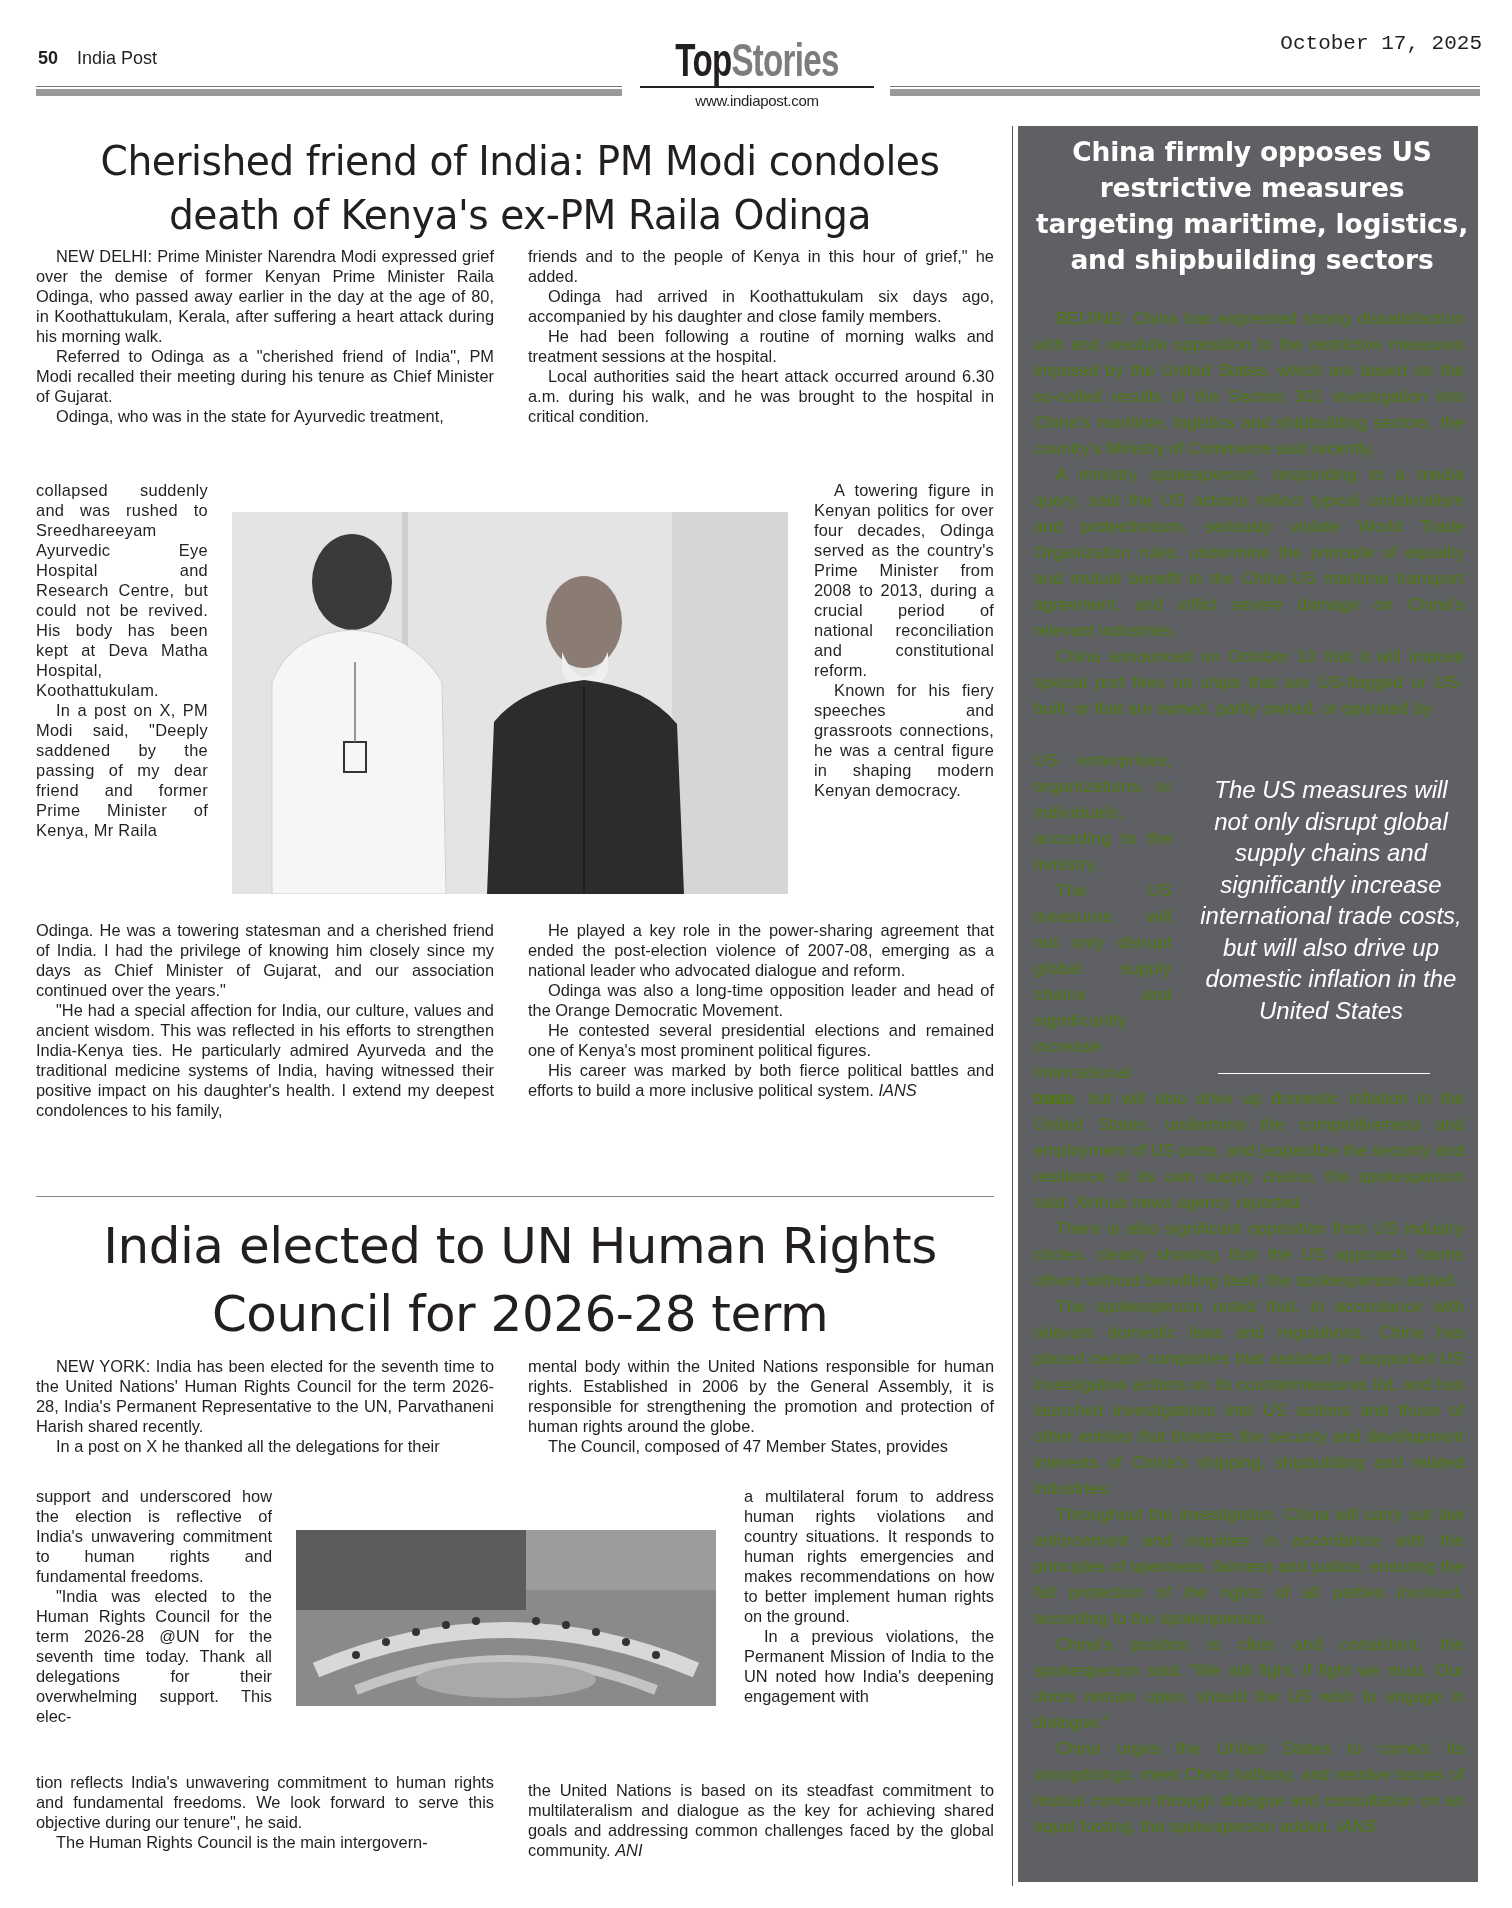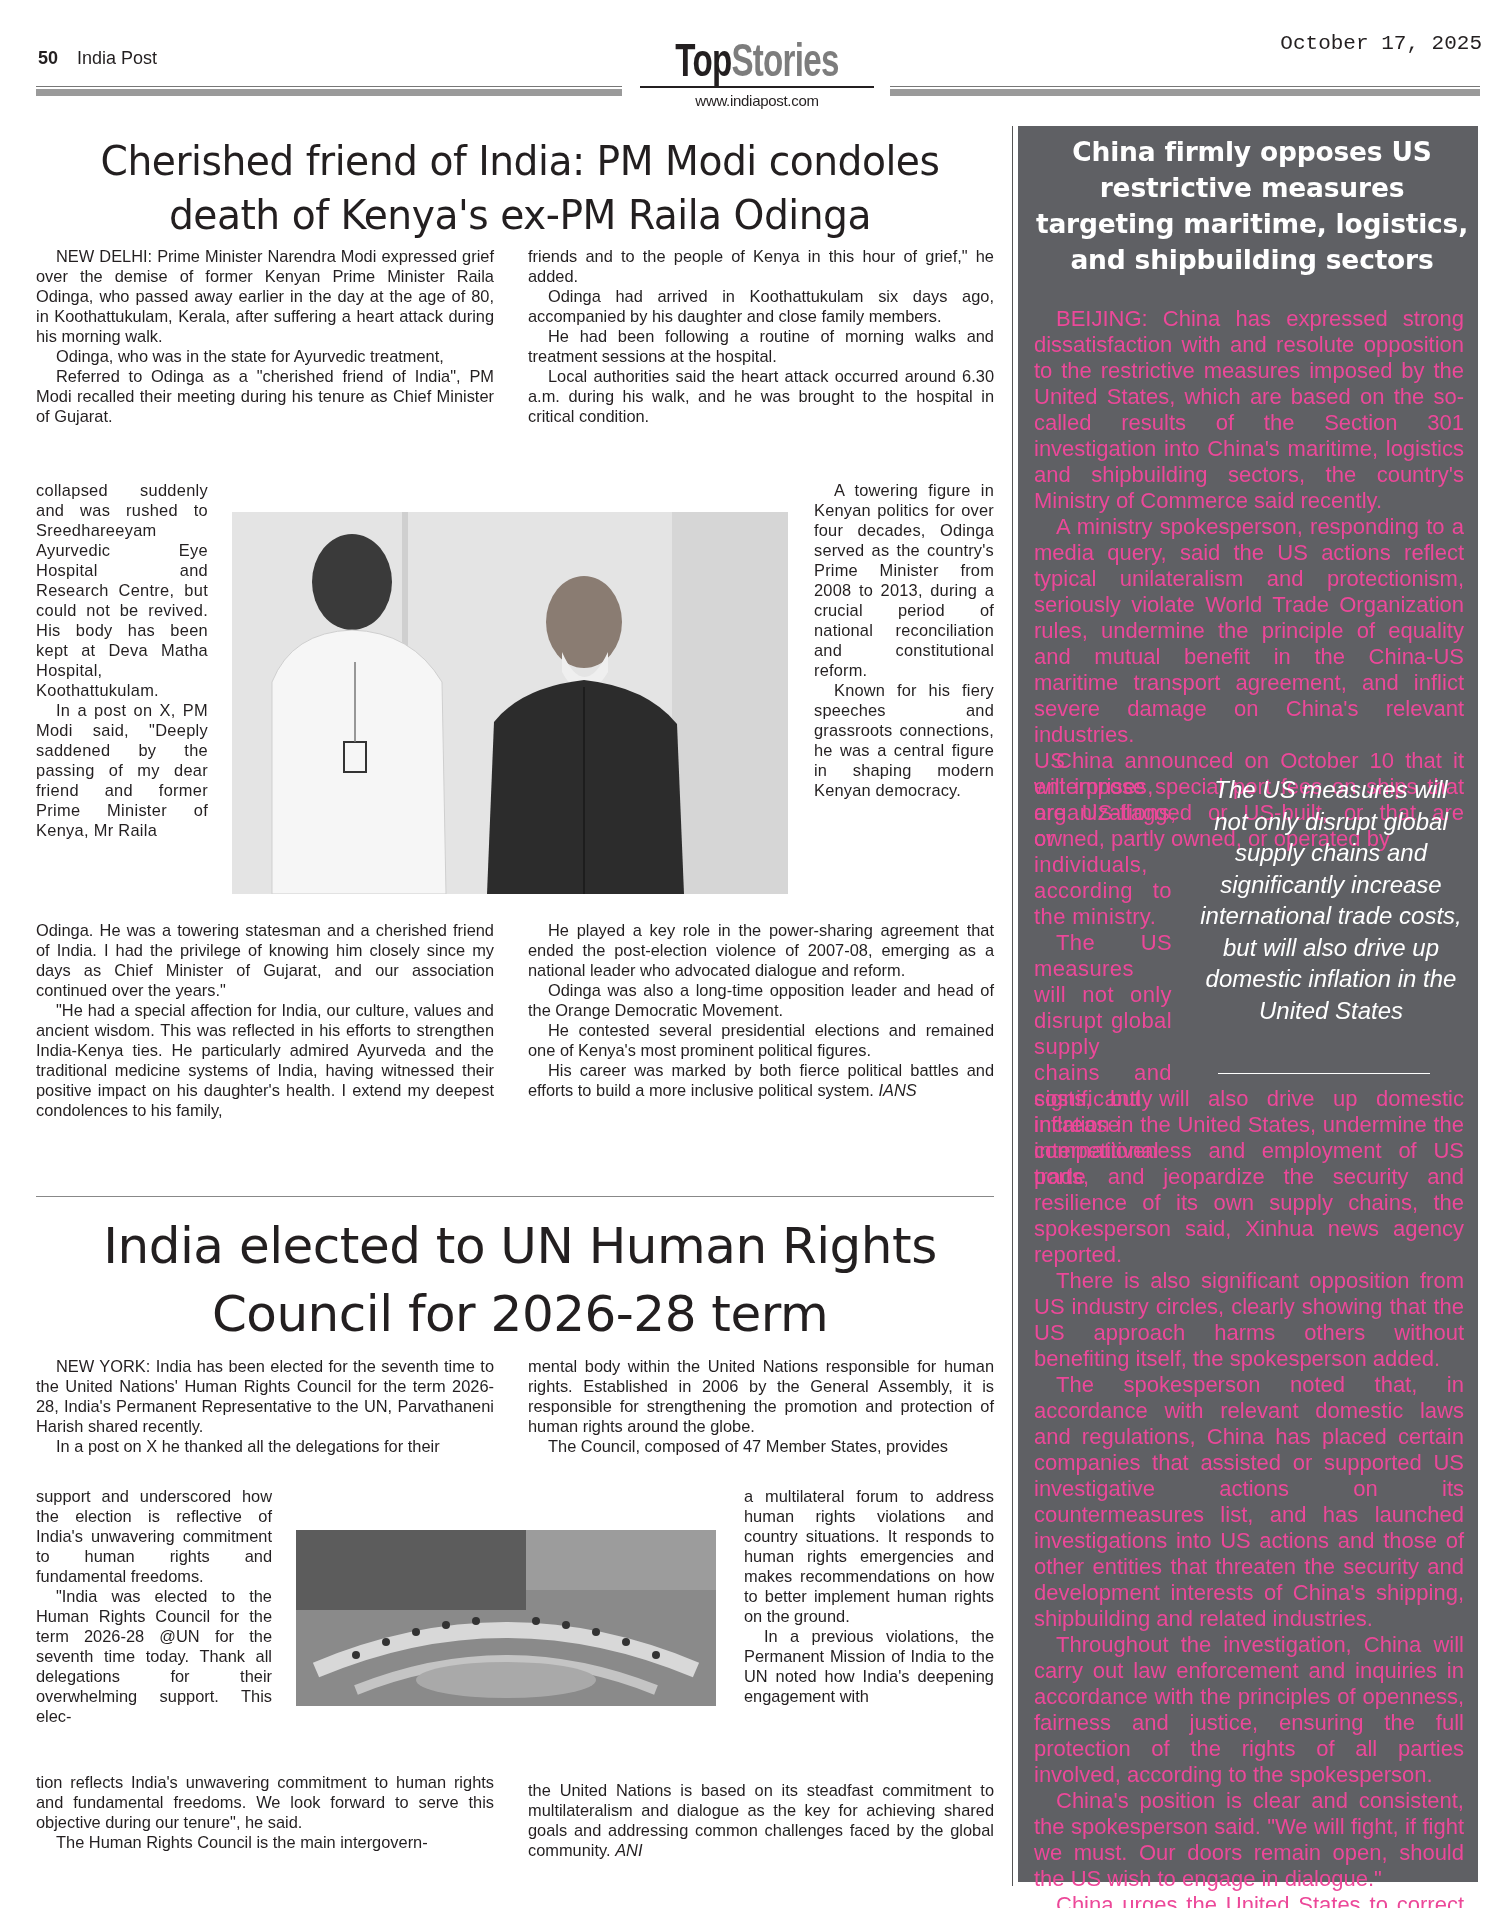--- a/index.html
+++ b/index.html
@@ -37,21 +37,21 @@
   .sep-line { left: 36px; top: 1196px; width: 958px; height: 1px; background: #888; }
 
   
   .photo { background: #cfcfcf; overflow: hidden; }
   .photo1 { left: 232px; top: 512px; width: 556px; height: 382px; background: linear-gradient(180deg, #e8e8e8 0%, #dcdcdc 60%, #bdbdbd 100%); }
   .photo2 { left: 296px; top: 1530px; width: 420px; height: 176px; background: linear-gradient(180deg, #6a6a6a 0%, #8f8f8f 35%, #bdbdbd 65%, #9a9a9a 100%); }
 
   
   .sidebar { left: 1018px; top: 126px; width: 460px; height: 1756px; background: #5f6064; color: #ffffff; }
   .side-headline { left: 1034px; top: 134px; width: 436px; font-family: "DejaVu Sans", sans-serif; font-weight: bold; font-size: 26.5px; line-height: 36px; color: #fff; letter-spacing: -0.2px; }
-  .side-body { font-family: "Liberation Sans", sans-serif; font-size: 22px; line-height: 26px; text-align: justify; color: #ec4899; }
+  .side-body { font-family: "Liberation Sans", sans-serif; font-size: 17px; line-height: 26px; text-align: justify; color: #4d7c0f; }
   .side-body p { text-indent: 22px; }
   .side-body p.noind { text-indent: 0; }
   .pull-quote { left: 1196px; top: 774px; width: 270px; font-family: "Liberation Sans", sans-serif; font-style: italic; font-size: 24px; line-height: 31.5px; text-align: center; color: #ffffff; }
   .pull-rule { left: 1218px; top: 1073px; width: 212px; height: 1px; background: #ffffff; }
 </style>
 </head>
 <body>
 
 <div class="abs page-num">50</div>
 <div class="abs pub-name">India Post</div>
@@ -61,22 +61,22 @@
 <div class="abs pub-date">October 17, 2025</div>
 <div class="abs rule-left"></div>
 <div class="abs rule-right"></div>
 
 <div class="abs col-divider"></div>
 
 <h1 class="abs headline h1">Cherished friend of India: PM Modi condoles death of Kenya's ex-PM Raila Odinga</h1>
 
 <div class="abs body-txt" style="left:36px; top:246px; width:458px;">
   <p>NEW DELHI: Prime Minister Narendra Modi expressed grief over the demise of former Kenyan Prime Minister Raila Odinga, who passed away earlier in the day at the age of 80, in Koothattukulam, Kerala, after suffering a heart attack during his morning walk.</p>
+  <p>Referred to Odinga as a "cherished friend of India", PM Modi recalled their meeting during his tenure as Chief Minister of Gujarat.</p>
   <p>Odinga, who was in the state for Ayurvedic treatment,</p>
-  <p>Referred to Odinga as a "cherished friend of India", PM Modi recalled their meeting during his tenure as Chief Minister of Gujarat.</p>
 </div>
 <div class="abs body-txt" style="left:36px; top:480px; width:172px; letter-spacing:0.3px;">
   <p class="noind">collapsed suddenly and was rushed to Sreedhareeyam Ayurvedic Eye Hospital and Research Centre, but could not be revived. His body has been kept at Deva Matha Hospital, Koothattukulam.</p>
   <p>In a post on X, PM Modi said, "Deeply saddened by the passing of my dear friend and former Prime Minister of Kenya, Mr Raila</p>
 </div>
 <div class="abs body-txt" style="left:36px; top:920px; width:458px;">
   <p class="noind">Odinga. He was a towering statesman and a cherished friend of India. I had the privilege of knowing him closely since my days as Chief Minister of Gujarat, and our association continued over the years."</p>
   <p>"He had a special affection for India, our culture, values and ancient wisdom. This was reflected in his efforts to strengthen India-Kenya ties. He particularly admired Ayurveda and the traditional medicine systems of India, having witnessed their positive impact on his daughter's health. I extend my deepest condolences to his family,</p>
 </div>
 

